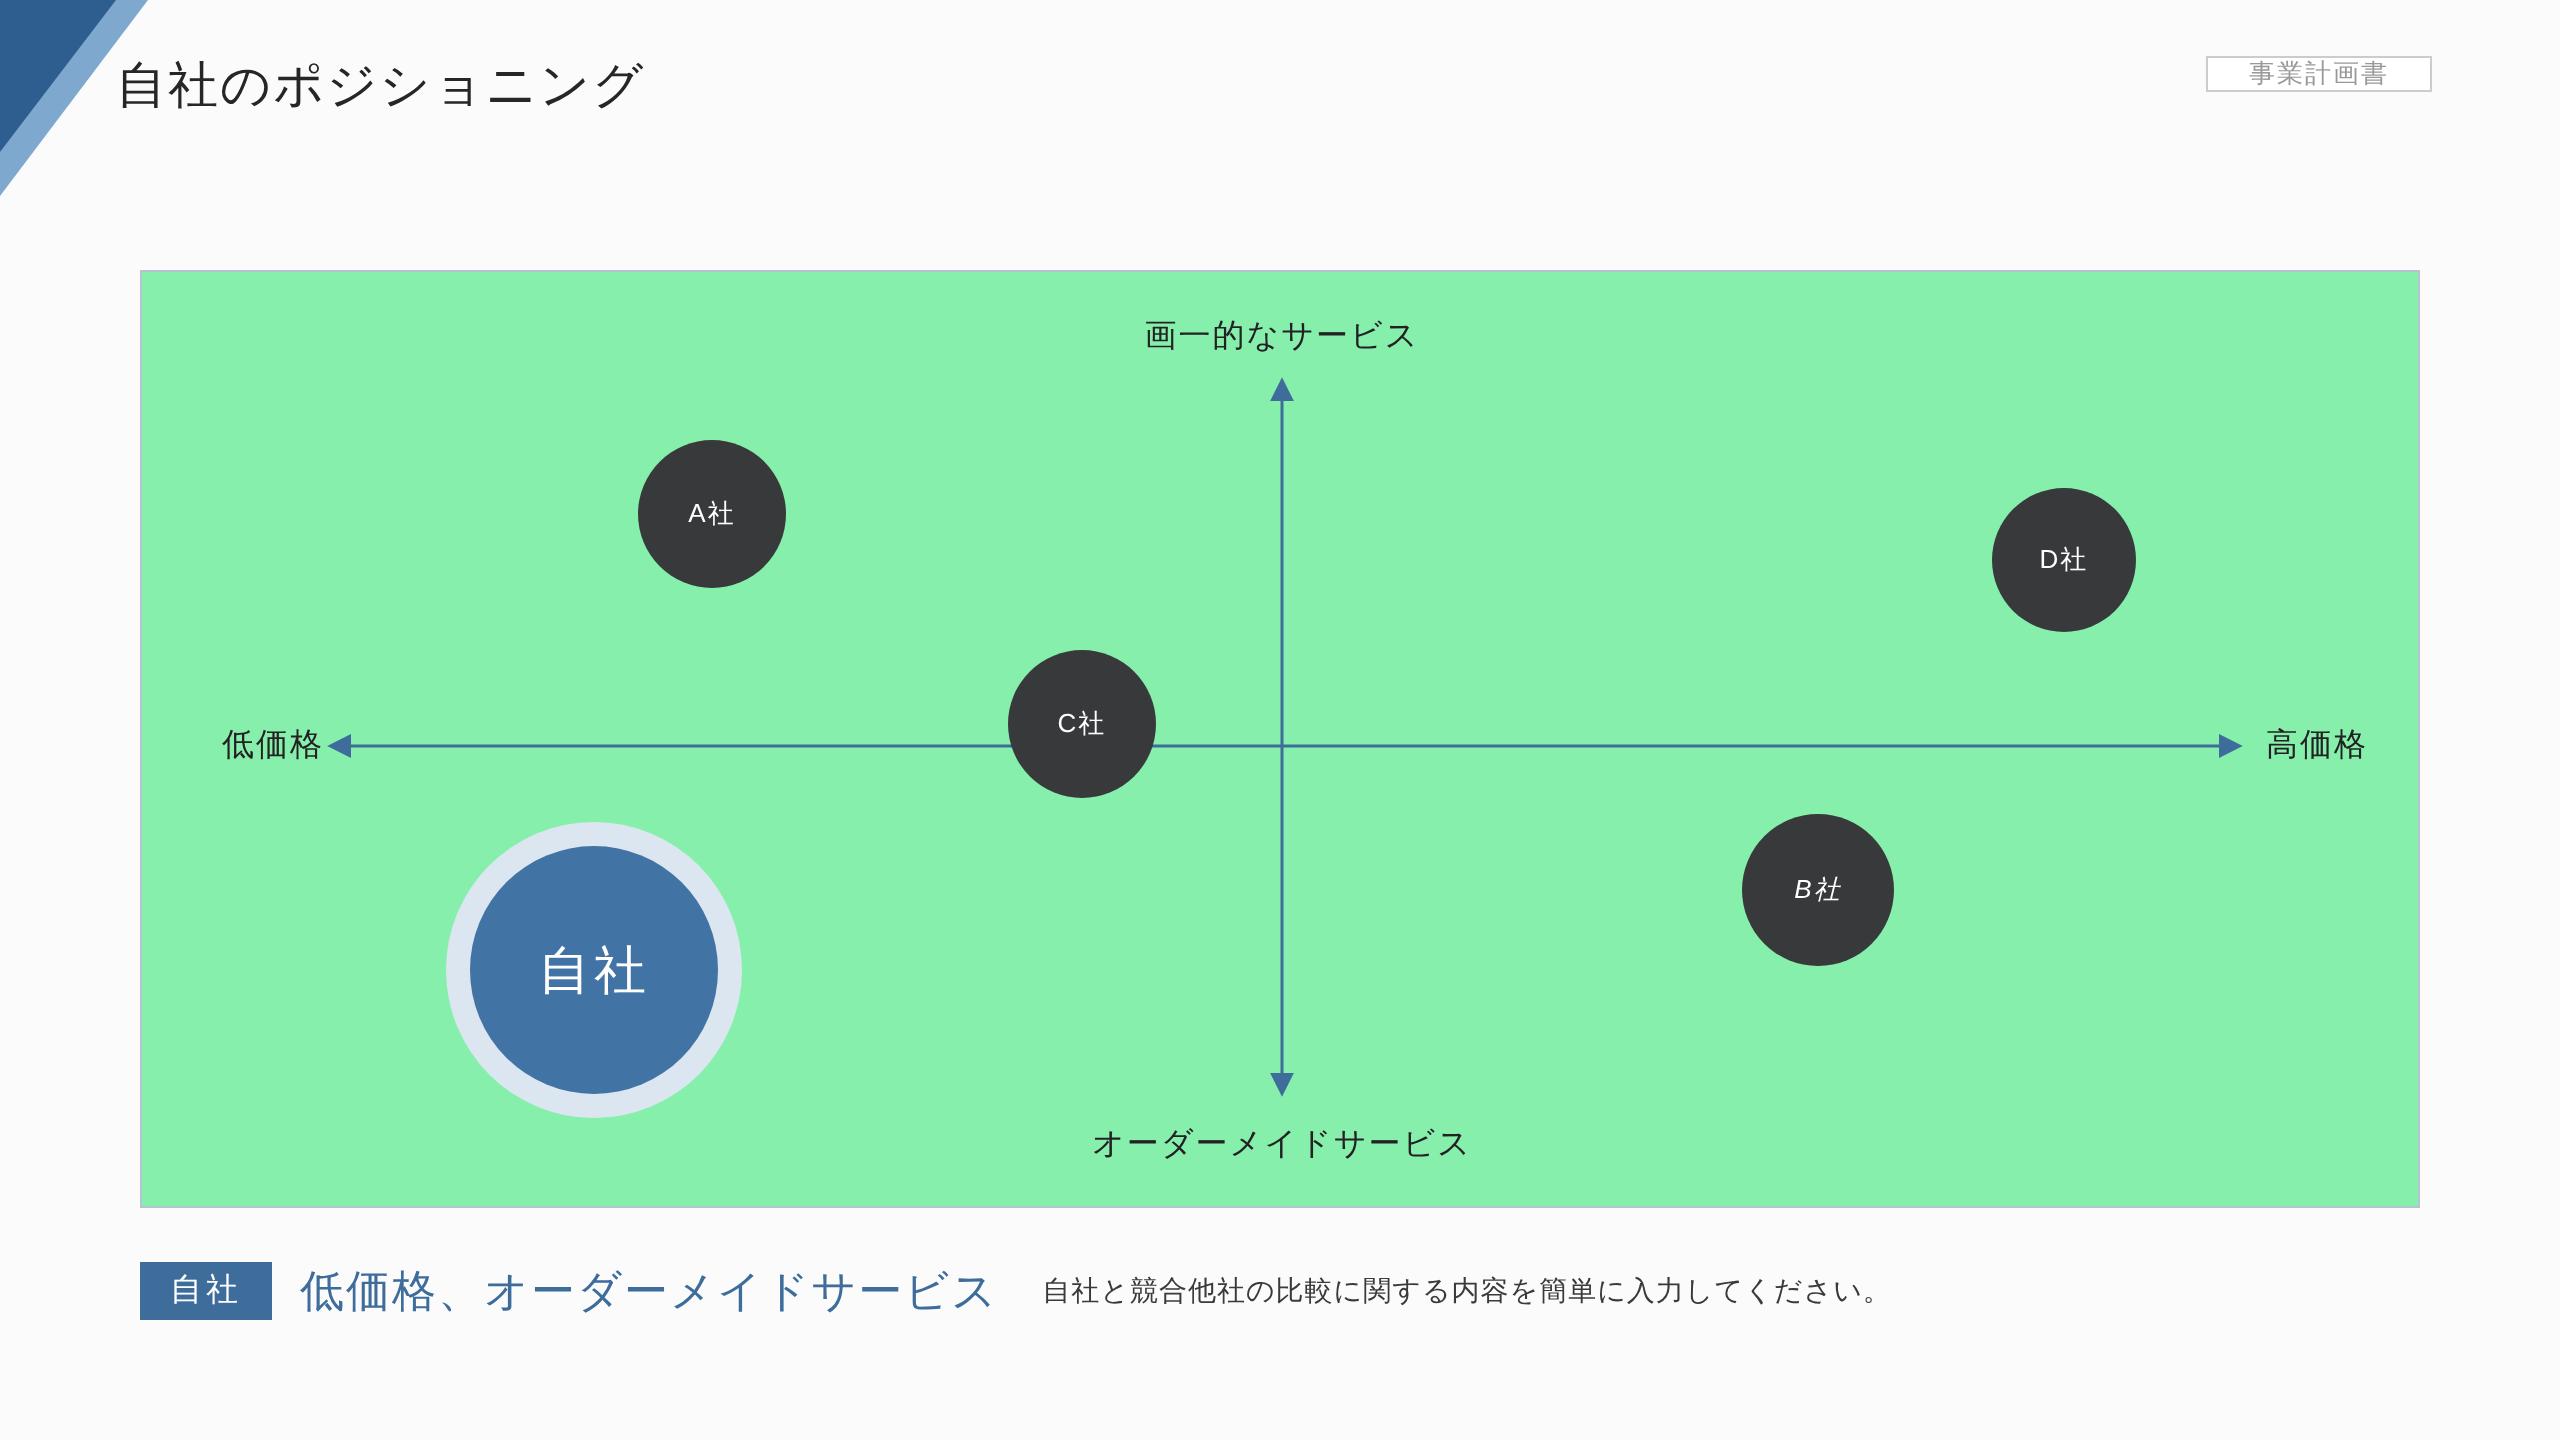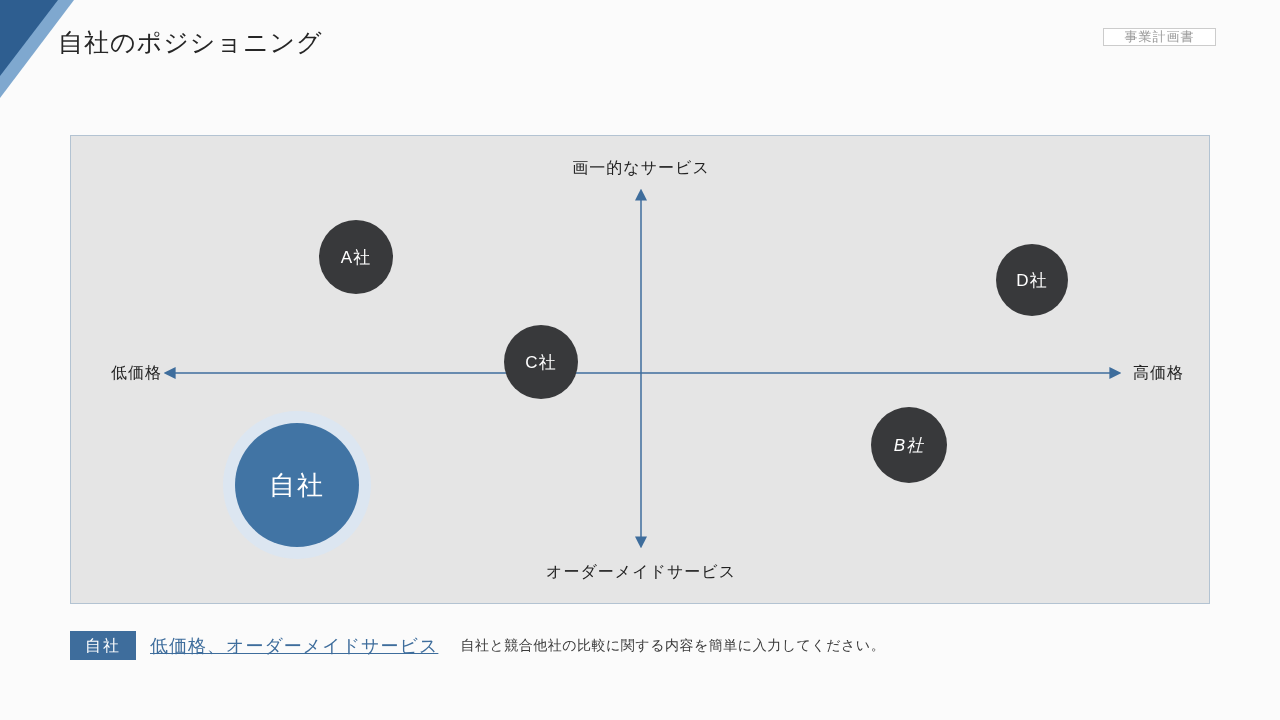--- a/index.html
+++ b/index.html
@@ -33,59 +33,59 @@
   .doc-badge {
     position: absolute; left: 1103px; top: 28px; width: 113px; height: 18px;
     border: 1px solid #cccccc; background: #ffffff;
     display: flex; align-items: center; justify-content: center;
     font-size: 13px; color: #999999; letter-spacing: 1px;
   }
 
   
   .chart-frame {
     position: absolute; left: 70px; top: 135px; width: 1140px; height: 469px;
-    background: #e5e5e5; border: 1px solid #b3c3d2;
+    background: #86efac; border: 1px solid #b3c3d2;
   }
   .axes-svg { position: absolute; left: 0; top: 0; width: 100%; height: 100%; }
   .axis-line { stroke: var(--accent); stroke-width: 1.5; fill: none; }
   .arrowhead { fill: var(--accent); }
 
   .axis-label {
     position: absolute; font-size: 16px; font-weight: 500; color: #222222;
     white-space: nowrap; letter-spacing: 1px;
   }
   .axis-label.top    { left: 570px; top: 22px;  transform: translateX(-50%); }
   .axis-label.bottom { left: 570px; top: 426px; transform: translateX(-50%); }
   .axis-label.left   { left: 40px;  top: 237px; transform: translateY(-50%); }
   .axis-label.right  { left: 1062px;top: 237px; transform: translateY(-50%); }
 
   .company-circle {
     position: absolute; border-radius: 50%;
     background: var(--dark-circle);
     display: flex; align-items: center; justify-content: center;
-    color: #ffffff; font-size: 17px; letter-spacing: 1px;
+    color: #ffffff; font-size: 13px; letter-spacing: 1px;
   }
   .company-circle.self {
     background: var(--self-circle);
     box-shadow: 0 0 0 12px var(--self-ring);
     font-size: 26px; font-weight: 500; letter-spacing: 2px;
   }
 
   
   .legend {
     position: absolute; left: 70px; top: 630px; height: 31px;
     display: flex; align-items: center;
   }
   .legend-badge {
     background: var(--accent); color: #ffffff;
     font-size: 16px; letter-spacing: 2px;
     padding: 4px 15px; line-height: 21px;
   }
   .legend-highlight {
-    color: var(--accent); font-size: 18px; margin-left: 14px; letter-spacing: 1px; text-decoration: underline;
+    color: var(--accent); font-size: 22px; margin-left: 14px; letter-spacing: 1px;
   }
   .legend-note {
     color: #3a3a3a; font-size: 14px; margin-left: 22px; letter-spacing: 0.5px;
   }
 </style>
 </head>
 <body>
 
 <div class="slide">
 

